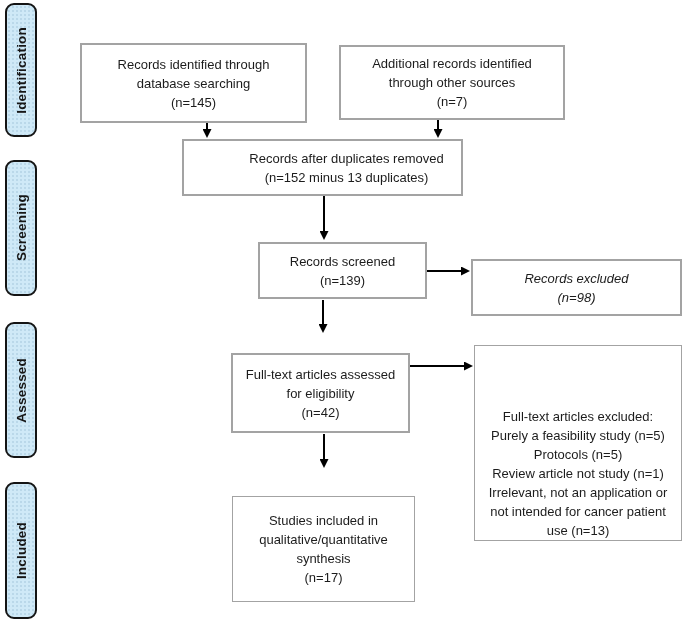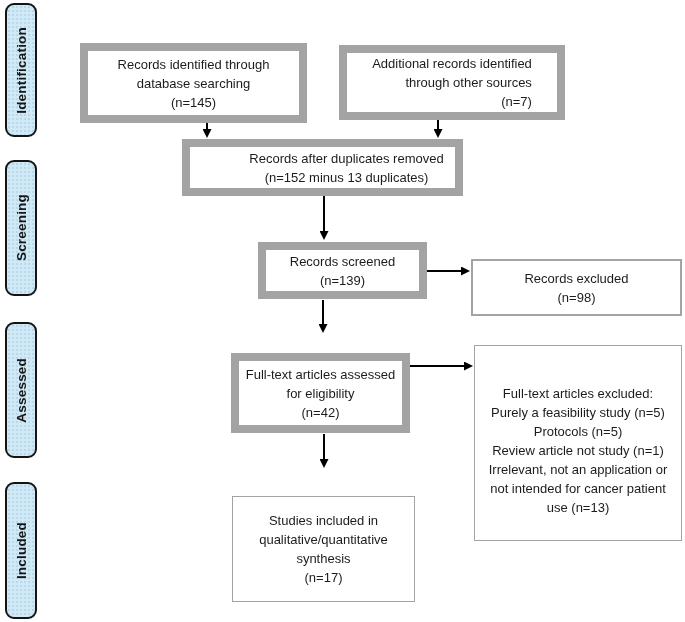--- a/index.html
+++ b/index.html
@@ -13,39 +13,39 @@
   }
   .arrows {
     position: absolute;
     left: 0; top: 0;
     width: 685px; height: 622px;
     pointer-events: none;
   }
   .box {
     position: absolute;
     box-sizing: border-box;
-    border: 8px solid #a3a3a3;
+    border: 2px solid #a3a3a3;
     background: #ffffff;
     display: flex;
     align-items: center;
     justify-content: center;
     text-align: center;
     color: #1c1c1c;
     font-size: 13px;
     line-height: 19px;
   }
   .box-text { white-space: pre-line; }
   .box-a { left: 80px;  top: 43px;  width: 227px; height: 80px; }
-  .box-b { left: 339px; top: 45px;  width: 226px; height: 75px; text-align: right; }
+  .box-b { left: 339px; top: 45px;  width: 226px; height: 75px; }
   .box-c { left: 182px; top: 139px; width: 281px; height: 57px; padding-left: 48px; }
   .box-d { left: 238px; top: 242px; width: 169px; height: 57px; margin-left: 20px; }
-  .box-e { left: 471px; top: 259px; width: 211px; height: 57px; border-width: 2px; }
+  .box-e { left: 471px; top: 259px; width: 211px; height: 57px; border-width: 2px; font-style: italic; }
   .box-f { left: 231px; top: 353px; width: 179px; height: 80px; justify-content: center; }
   .box-g { left: 474px; top: 345px; width: 208px; height: 196px; border-width: 1.5px;
-           align-items: center; padding: 15px 3px 0 3px; }
+           align-items: flex-end; padding: 15px 3px 0 3px; }
   .box-h { left: 232px; top: 496px; width: 183px; height: 106px; border-width: 1.5px; }
   .stage {
     position: absolute;
     left: 5px;
     width: 32px;
     box-sizing: border-box;
     background-color: #cfe9f7;
     background-image: radial-gradient(rgba(90,140,175,0.28) 0.6px, transparent 0.9px);
     background-size: 4px 4px;
     border: 2px solid #141414;

